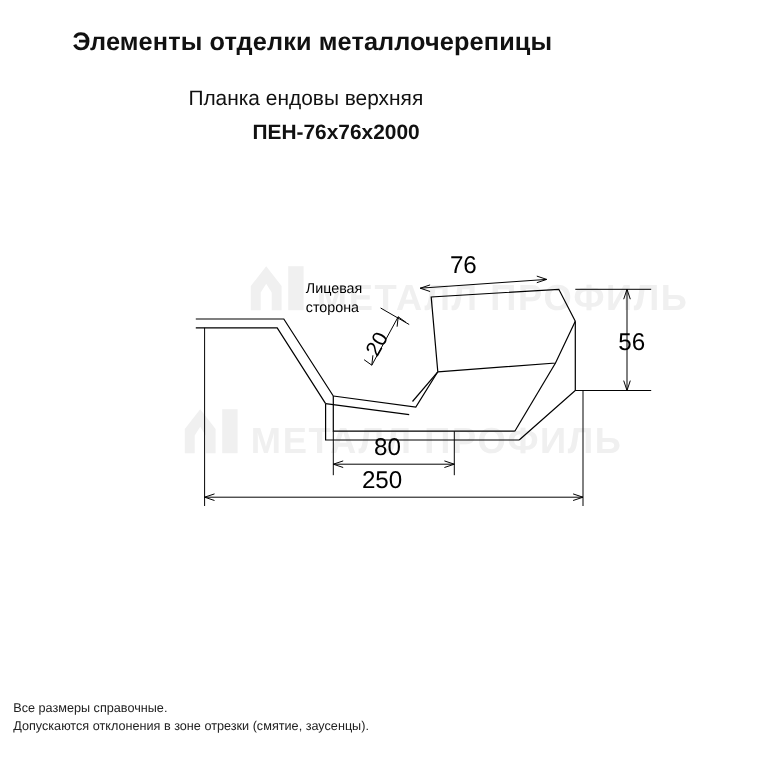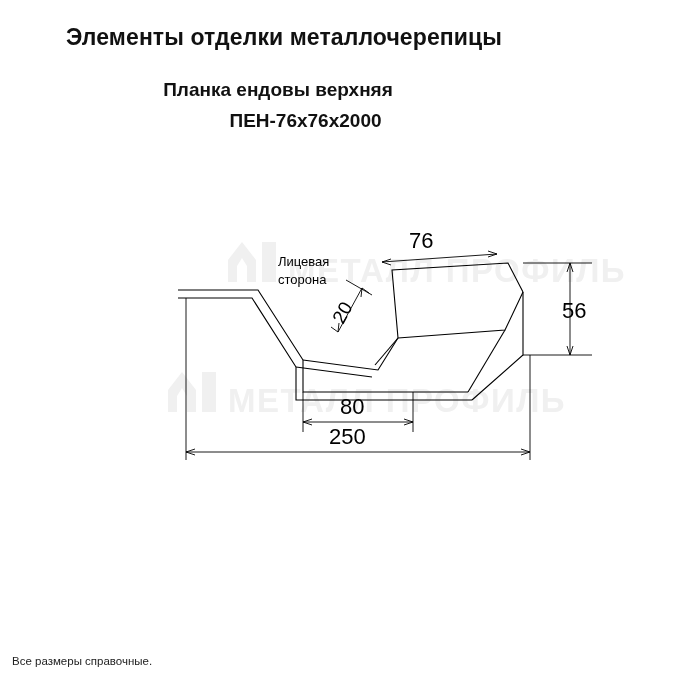--- a/index.html
+++ b/index.html
@@ -26,21 +26,21 @@
   }
   .title-main {
     font-size: 23px;
     font-weight: bold;
     letter-spacing: 0.1px;
     color: #111111;
     margin: 0;
   }
   .title-sub {
     font-size: 19px;
-    font-weight: bold;
+    font-weight: normal;
     color: #111111;
     margin: 28px 12px 0 0;
   }
   .title-code {
     font-size: 19px;
     font-weight: bold;
     color: #111111;
     margin: 9px 0 0 0;
     padding-left: 43px;
   }
@@ -190,15 +190,16 @@
         <path class="dim" d="M186 282 l9 -3 M186 282 l9 3"></path>
         <path class="dim" d="M530 282 l-9 -3 M530 282 l-9 3"></path>
         <text class="dimtext big" x="329" y="274">250</text>
       </g>
 
     </svg>
   </div>
 
   <div class="footer">
     <div>Все размеры справочные.</div>
+    <div>Допускаются отклонения в зоне отрезки (смятие, заусенцы).</div>
   </div>
 
 </div>
 
 </body></html>

